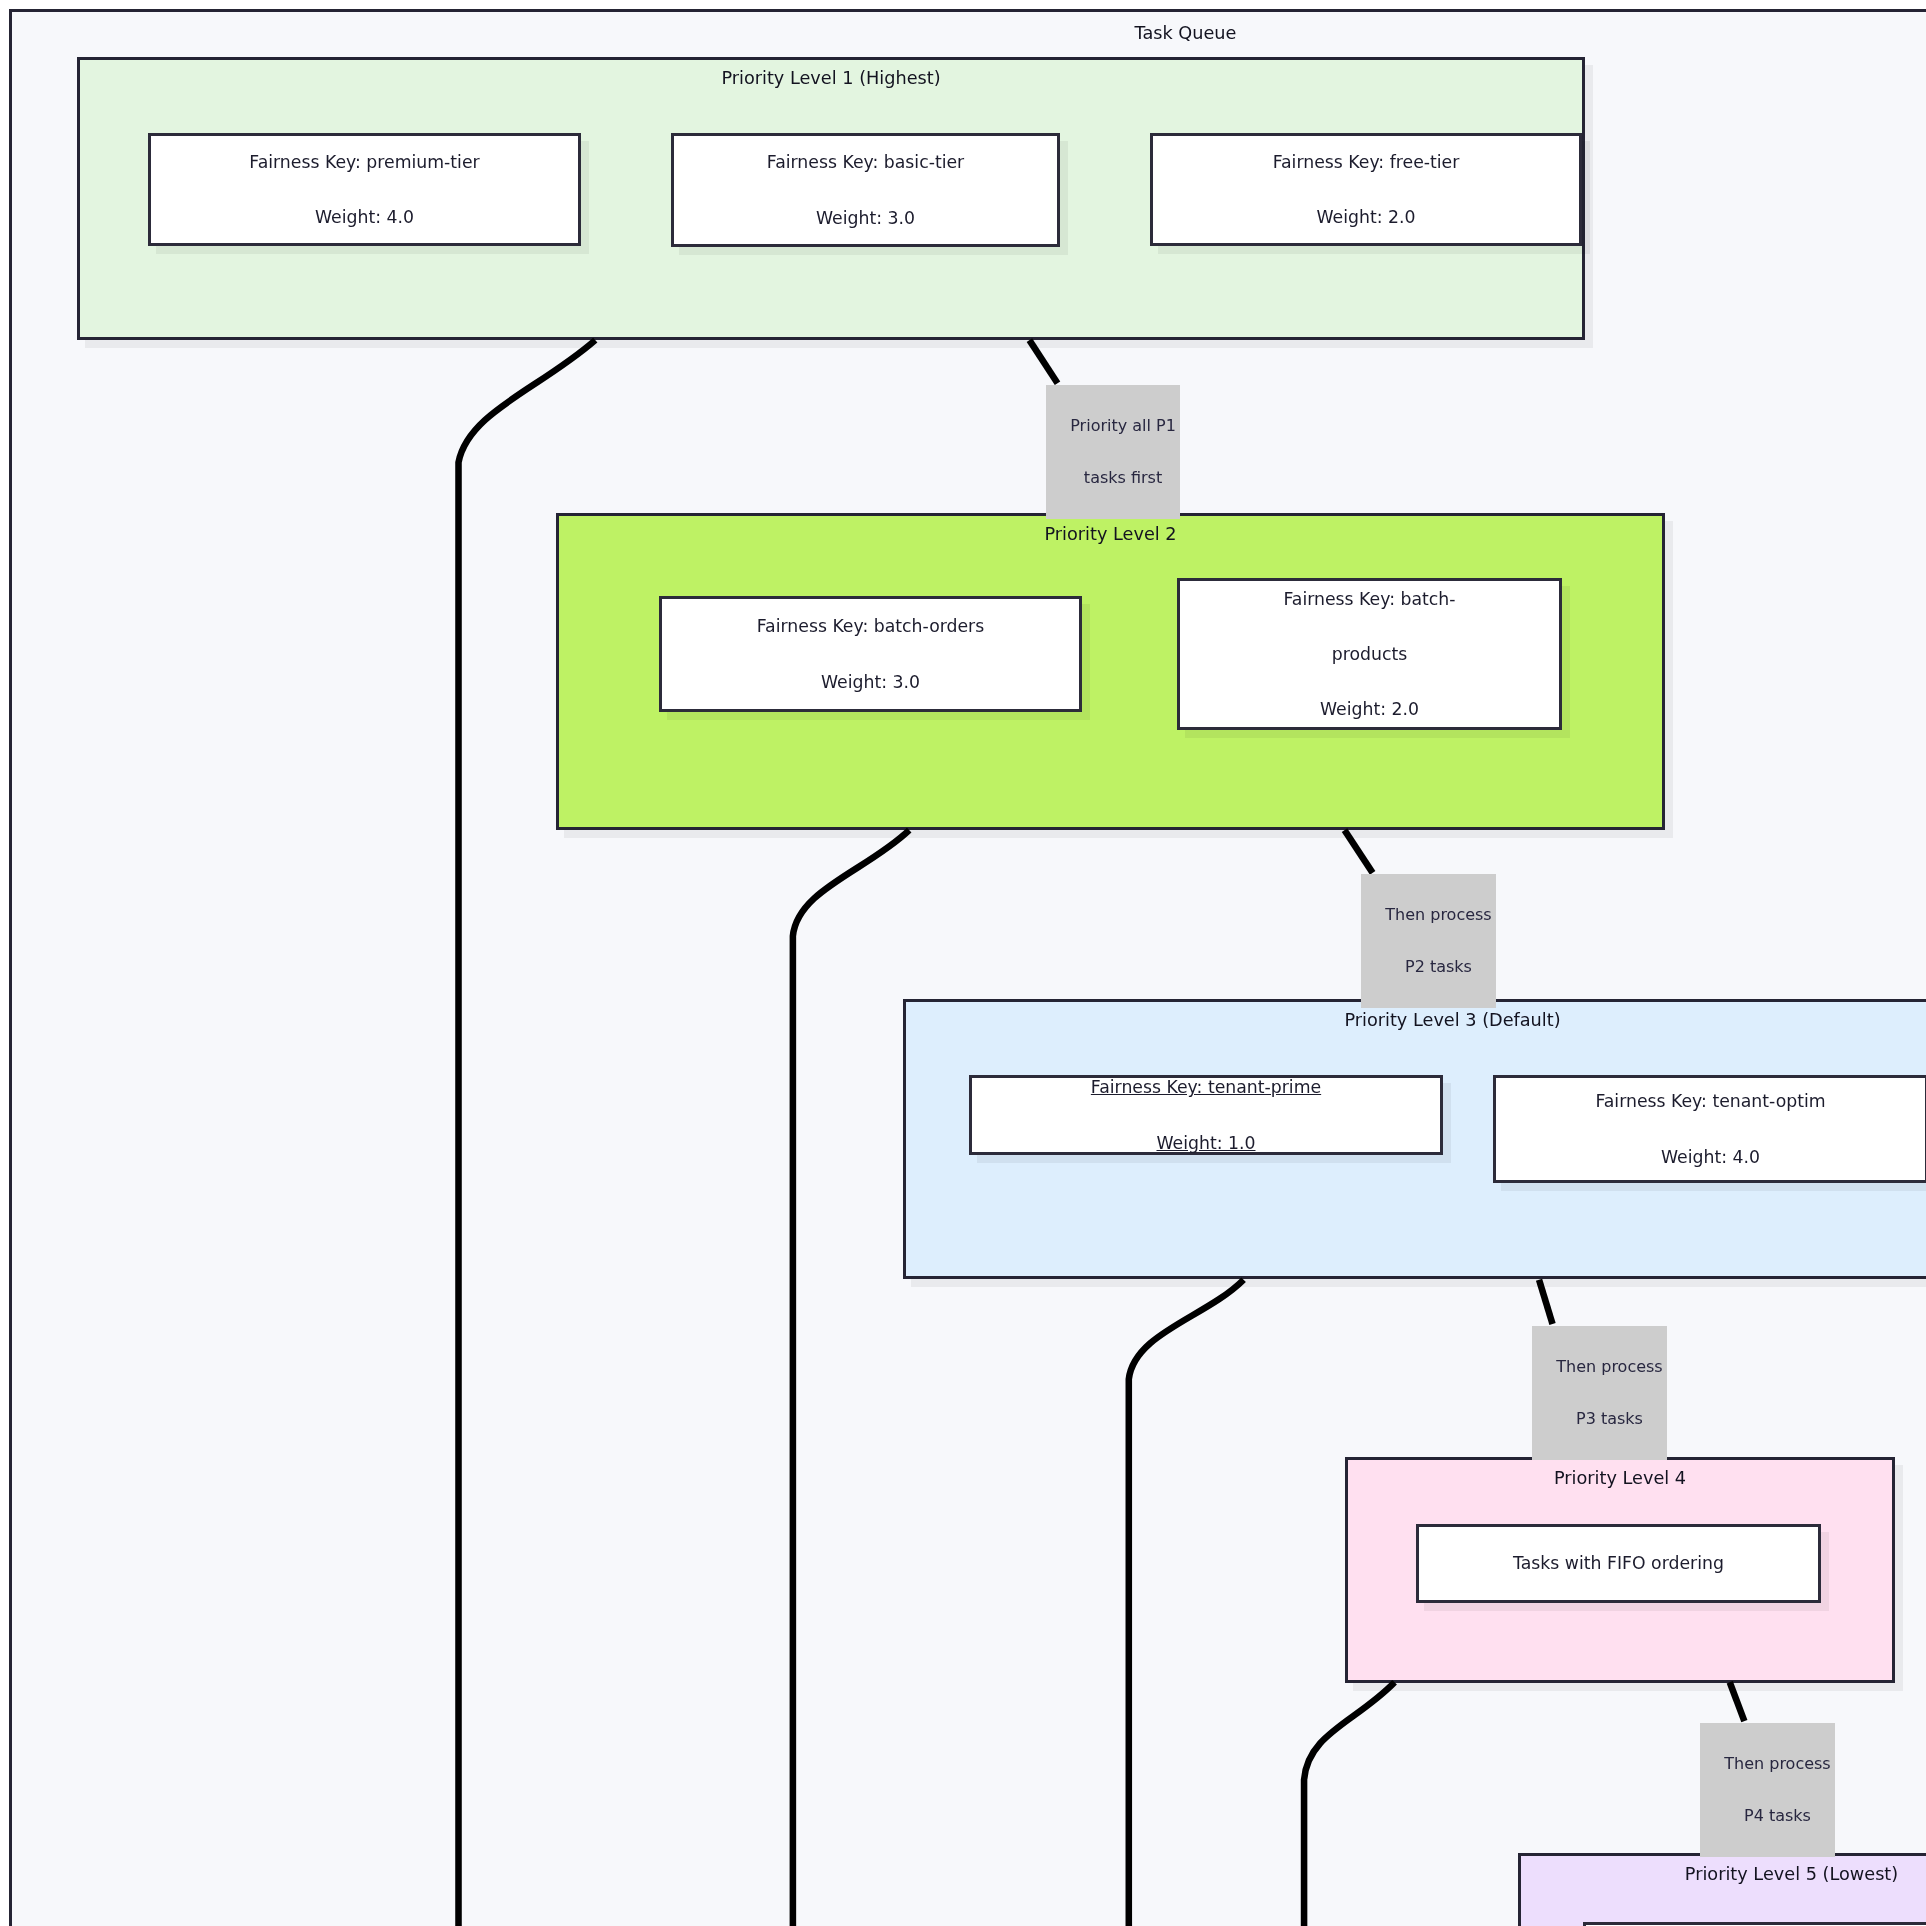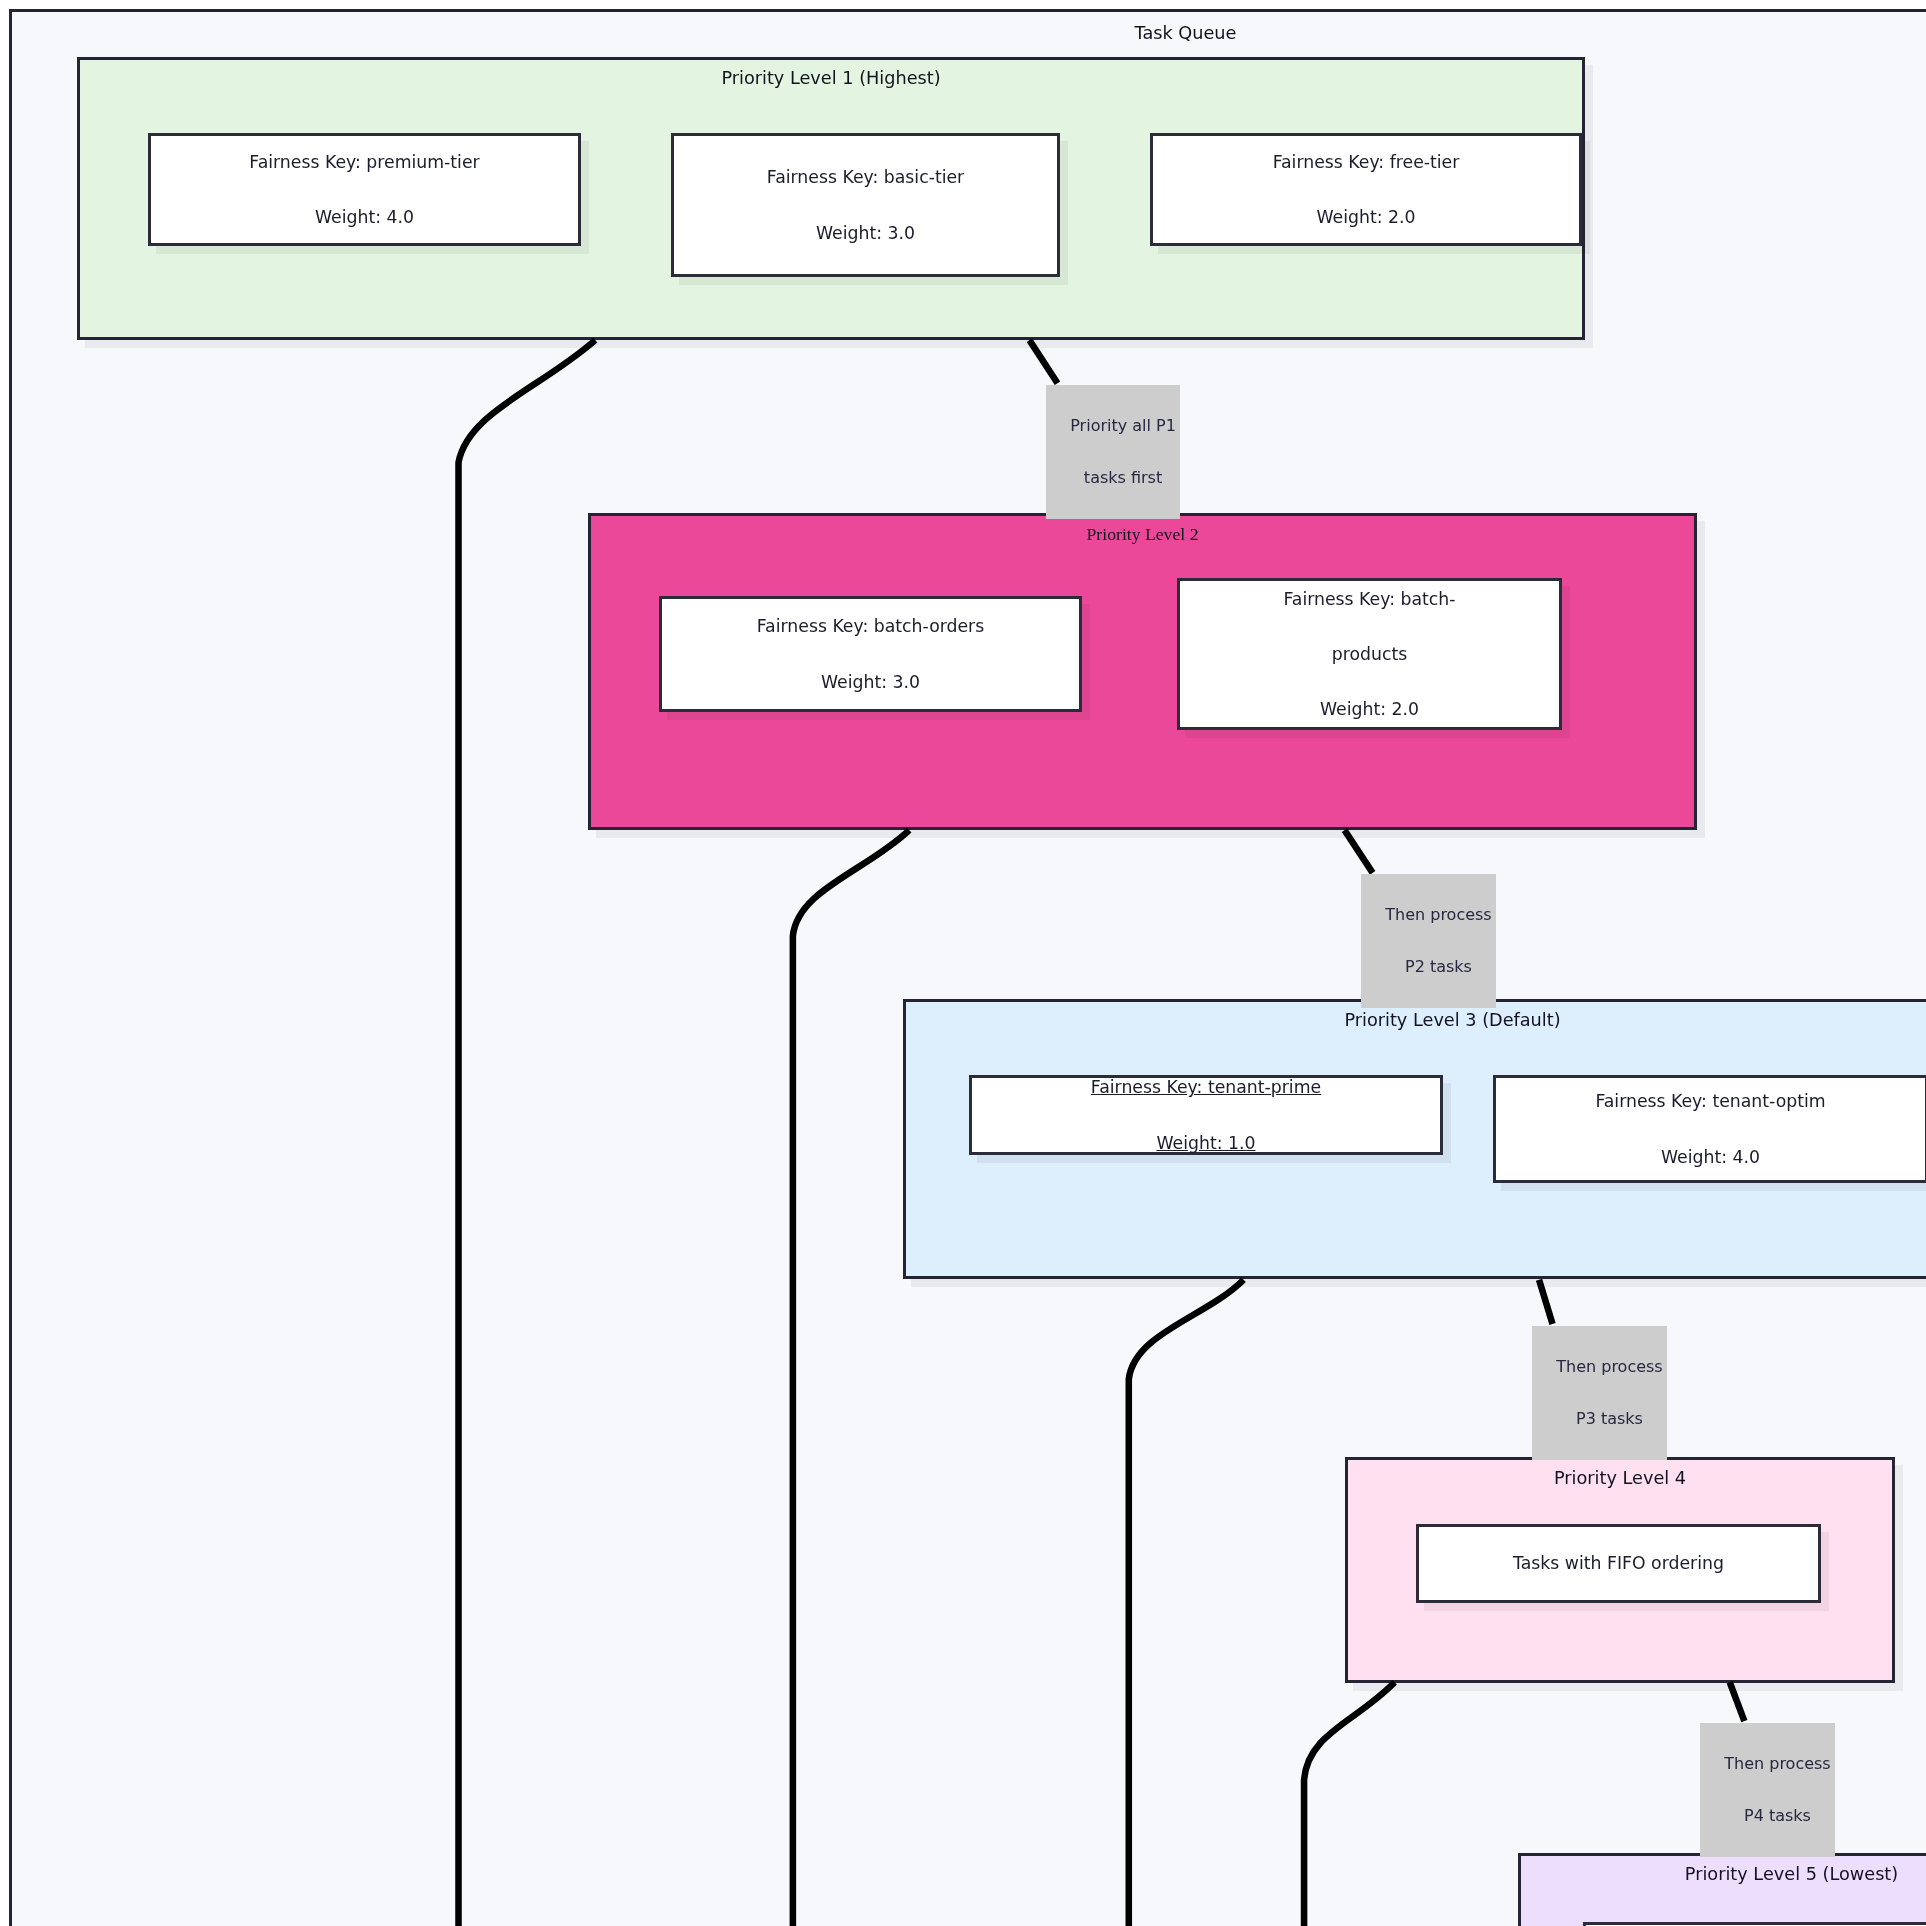--- a/index.html
+++ b/index.html
@@ -66,26 +66,25 @@
 
   
   #p1 {
     left: 77px;
     top: 57px;
     width: 1508px;
     height: 283px;
     background: #e3f5e0;
   }
   #p2 {
-    left: 588px;
+    left: 556px;
     top: 513px;
     width: 1109px;
     height: 317px;
-    background: #ec4899;
-    font-family: Liberation Serif, serif;
+    background: #bef264;
   }
   #p3 {
     left: 903px;
     top: 999px;
     width: 1099px;
     height: 280px;
     background: #ddeefd;
   }
   #p4 {
     left: 1345px;
@@ -115,21 +114,21 @@
     color: #1c1c2d;
     font-size: 17.3px;
     line-height: 1.62;
     padding: 2.3px 7.7px;
     gap: 27px;
   }
   .leaf .line { display: block; white-space: pre; }
 
   
   #p1-k1 { left: 148px;  top: 133px;  width: 433px; height: 113px; }
-  #p1-k2 { left: 671px; top: 133px;  width: 389px; height: 144px; }
+  #p1-k2 { left: 671px; top: 133px;  width: 389px; height: 114px; }
   #p1-k3 { left: 1150px; top: 133px;  width: 432px;  height: 113px; }
   
   #p2-k1 { left: 659px; top: 596px; width: 423px; height: 116px; align-items: center; }
   #p2-k2 { left: 1177px; top: 578px; width: 385px; height: 152px; }
   
   #p3-k1 { left: 969px; top: 1075px; width: 474px; height: 80px; text-decoration: underline; }
   #p3-k2 { left: 1493px; top: 1075px; width: 435px; height: 108px; }
   
   #p4-k1 { left: 1416px; top: 1524px; width: 405px; height: 79px; }
   

